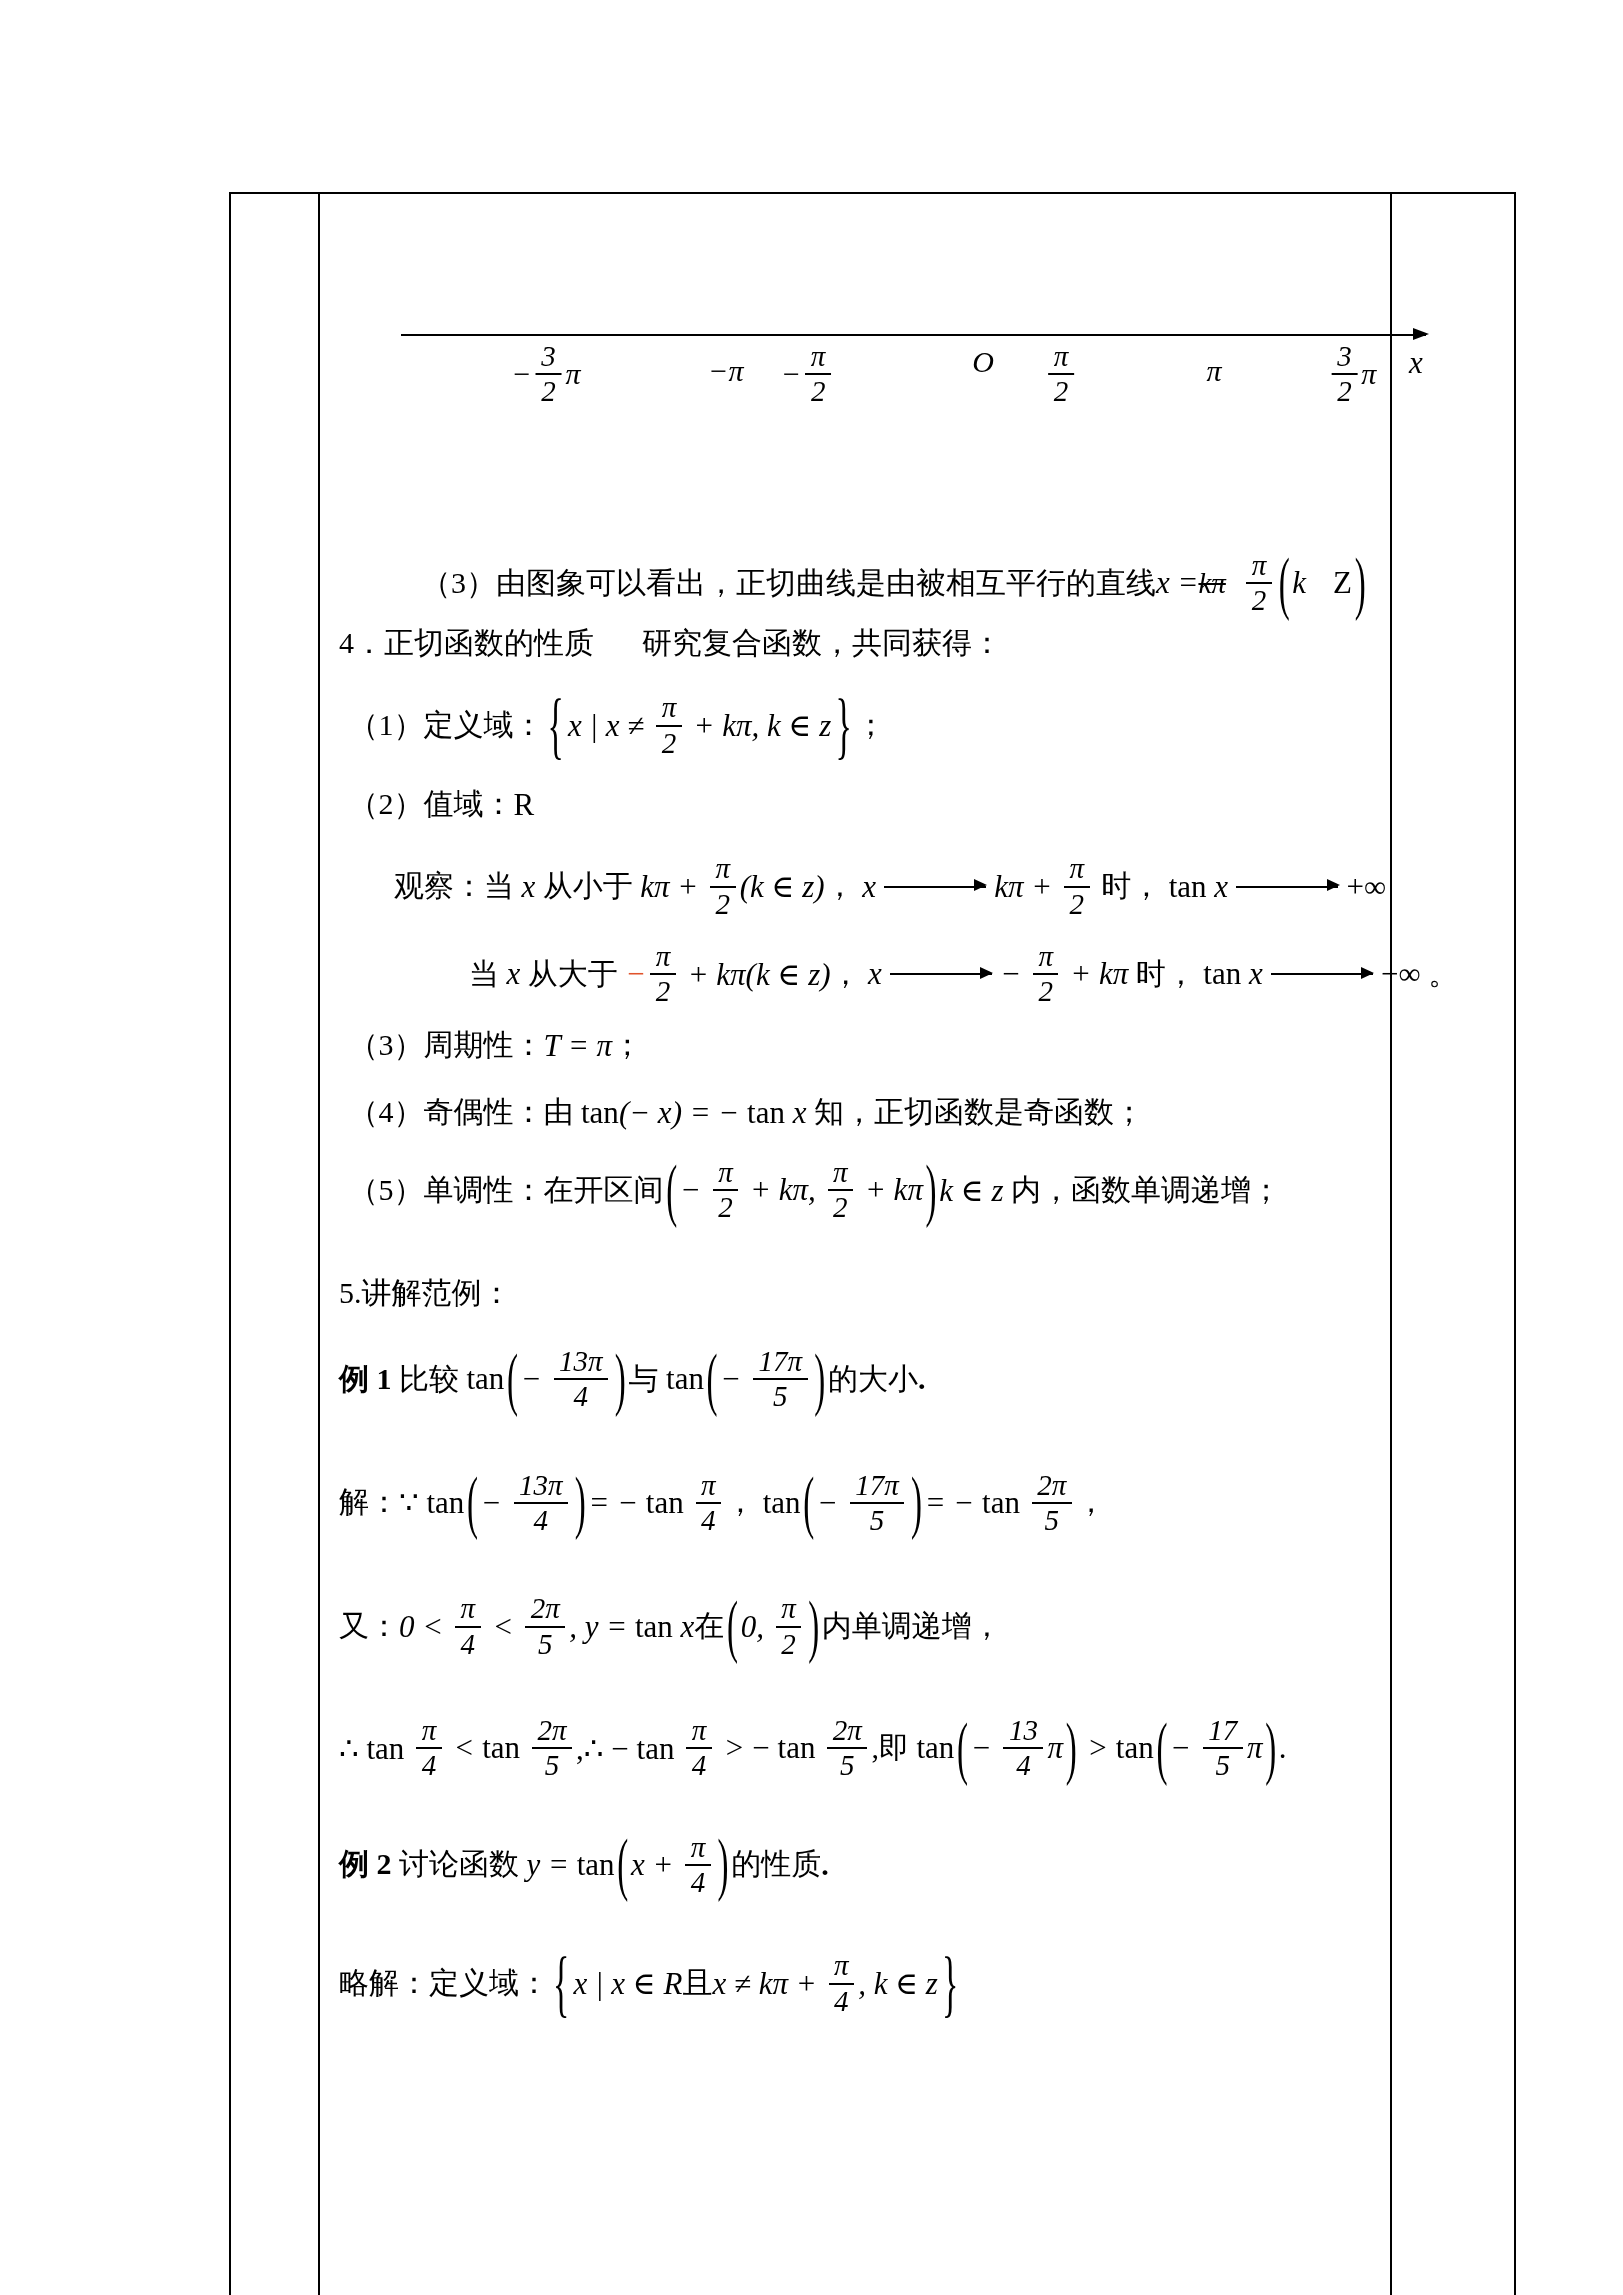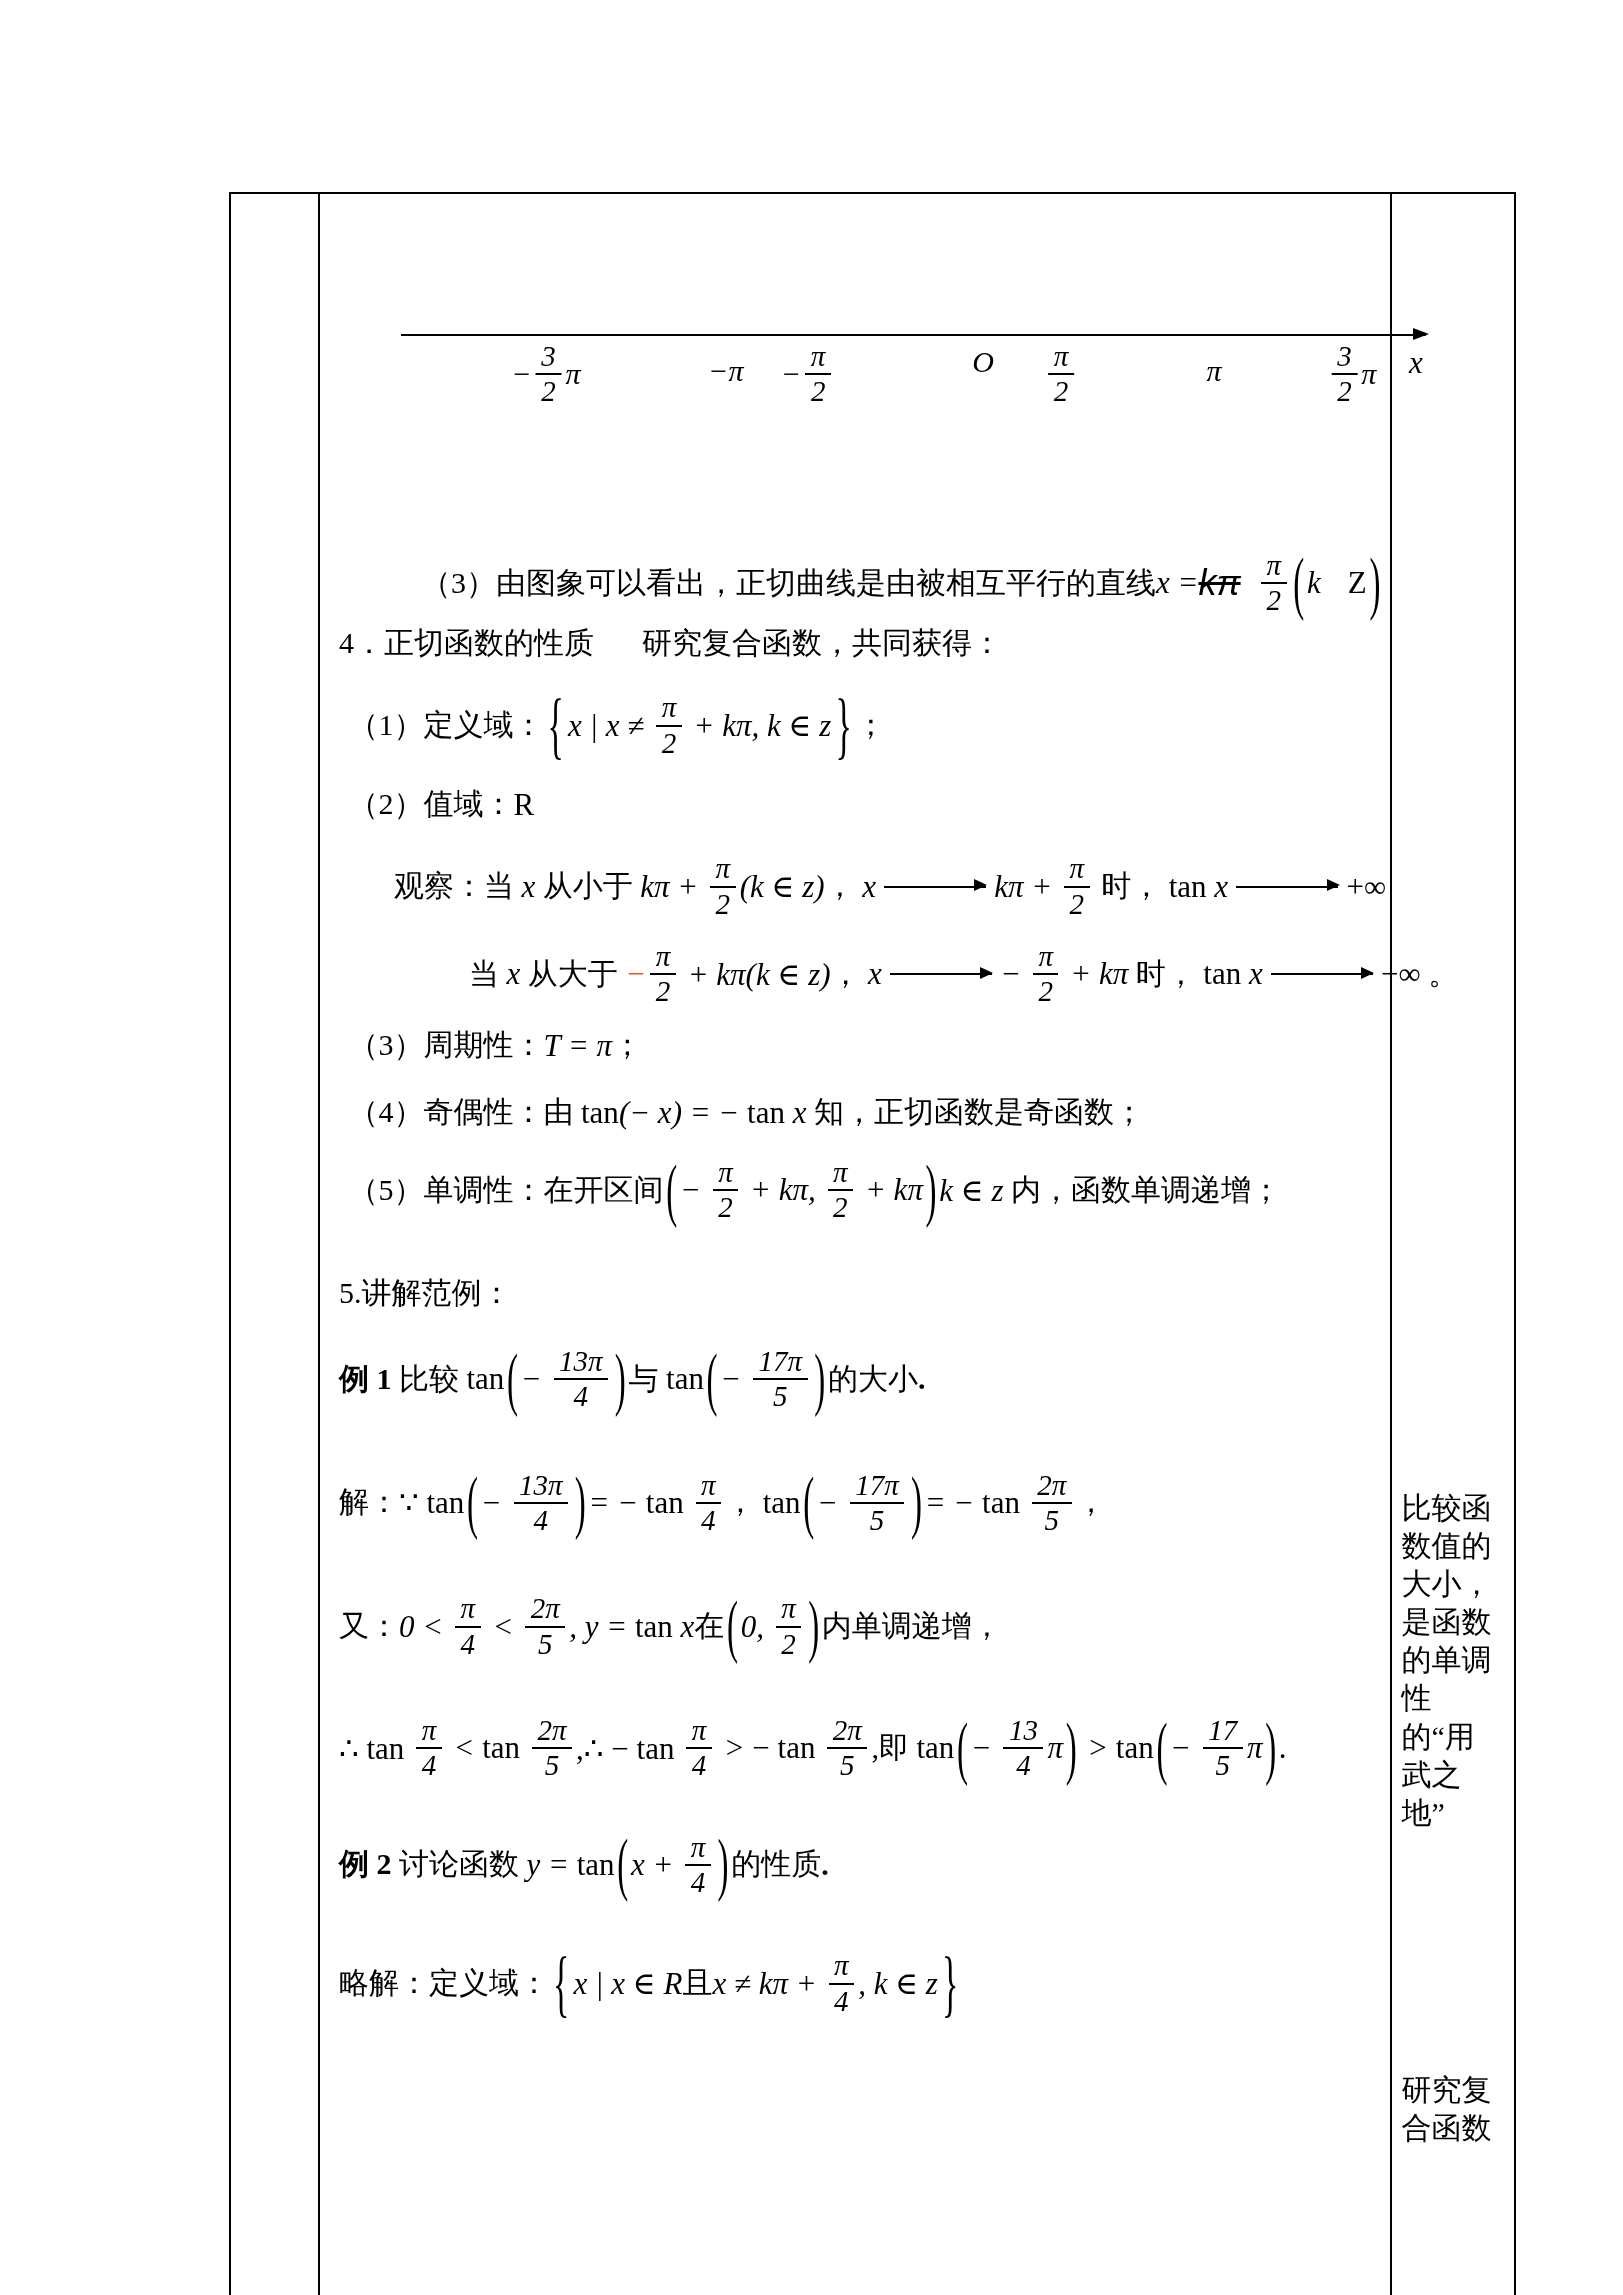--- a/index.html
+++ b/index.html
@@ -30,21 +30,21 @@
   .tick .m{font-size:30px;}
   .t-plain{top:160px;}
   .t-frac{top:146px;}
   .t-o{top:151px;transform:translateX(-50%);}
 
   
   .cjk{font-size:30px;font-family:"Liberation Serif","DejaVu Serif",serif;}
   .m{font-size:31px;font-family:"Liberation Serif","DejaVu Serif",serif;font-style:italic;}
   .mu{font-size:31px;font-family:"Liberation Serif","DejaVu Serif",serif;font-style:normal;}
   .mred{font-size:31px;font-family:"Liberation Serif","DejaVu Serif",serif;font-style:italic;color:var(--red-accent);}
-  .strike{font-size:36px;font-family:Liberation Sans, sans-serif;font-style:italic;text-decoration:line-through;}
+  .strike{font-size:29px;font-family:Liberation Serif, serif;font-style:italic;text-decoration:line-through;}
   .bold{font-size:30px;font-weight:bold;font-family:"Liberation Serif","DejaVu Serif",serif;}
 
   .frac{display:inline-flex;flex-direction:column;align-items:center;
     font-family:"Liberation Serif","DejaVu Serif",serif;font-style:italic;
     font-size:29px;margin:0 4.1px;vertical-align:middle;}
   .frac .num{display:block;line-height:1.15;padding:0 5.5px;text-align:center;}
   .frac .den{display:block;line-height:1.15;padding:0 5.5px;border-top:2px solid #000;
     width:100%;text-align:center;}
 
   .bigp{display:inline-block;transform:scaleY(2.1);font-size:33px;
@@ -339,20 +339,16 @@
           <span class="bigb">{</span>
           <span class="m">x | x ∈ R</span>
           <span class="cjk">且</span>
           <span class="m">x ≠ kπ + </span>
           <span class="frac"><span class="num">π</span><span class="den">4</span></span>
           <span class="m">, k ∈ z</span>
           <span class="bigb">}</span>
         </div>
     </div>
 
-    <div class="right-col">
-      <p class="note note1">比较函数值的大小，是函数的单调性的“用武之地”</p>
-      <p class="note note2">研究复合函数</p>
-    </div>
 
   </div>
 </div>
 
 
 </body></html>

